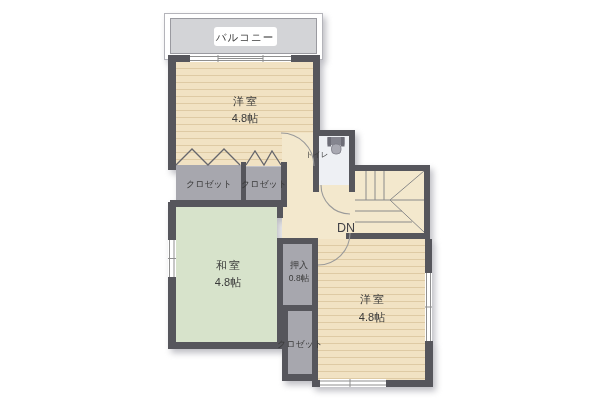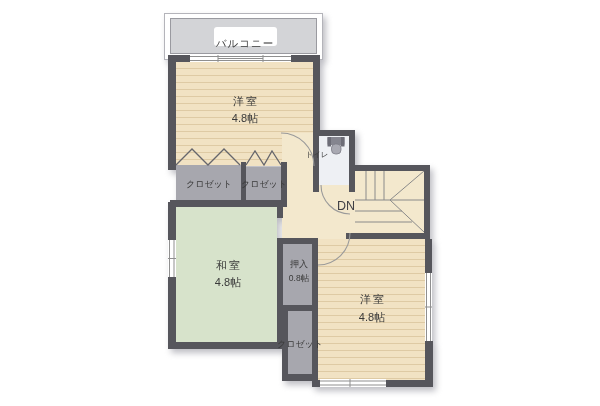--- a/index.html
+++ b/index.html
@@ -103,36 +103,36 @@
         <path d="M318 265 A32 32 0 0 0 350 233"></path>
       </g>
       <g>
         <rect x="327.5" y="137" width="17" height="8" rx="1" fill="#85858f"></rect>
         <rect x="327.5" y="137" width="3.5" height="9.5" fill="#6d6d77"></rect>
         <rect x="341" y="137" width="3.5" height="9.5" fill="#6d6d77"></rect>
         <rect x="331.5" y="144" width="9.5" height="10" rx="4" fill="#a9a9b2" stroke="#7c7c86" stroke-width="0.8"></rect>
       </g>
     </svg>
 
-    <div class="lbl room-lbl" style="left:245px;top:37px;font-size:10.5px;letter-spacing:1px;margin-top:6px;">バルコニー</div>
+    <div class="lbl room-lbl" style="left:245px;top:37px;font-size:10.5px;letter-spacing:1px;">バルコニー</div>
 
     <div class="lbl room-lbl" style="left:246px;top:101px;letter-spacing:2px;">洋室</div>
     <div class="lbl room-lbl" style="left:245px;top:118px;">4.8帖</div>
 
     <div class="lbl small-lbl" style="left:209px;top:184px;">クロゼット</div>
     <div class="lbl small-lbl" style="left:264px;top:184px;">クロゼット</div>
 
     <div class="lbl tiny-lbl" style="left:317px;top:155px;">トイレ</div>
 
-    <div class="lbl dn-lbl" style="left:346px;top:206px;">DN</div>
+    <div class="lbl dn-lbl" style="left:346px;top:228px;">DN</div>
 
     <div class="lbl room-lbl" style="left:229px;top:265px;letter-spacing:2px;">和室</div>
     <div class="lbl room-lbl" style="left:228px;top:282px;">4.8帖</div>
 
-    <div class="lbl small-lbl" style="left:299px;top:265px;font-family:Liberation Mono, monospace;">押入</div>
+    <div class="lbl small-lbl" style="left:299px;top:265px;">押入</div>
     <div class="lbl" style="left:299px;top:278px;font-size:8.5px;">0.8帖</div>
 
     <div class="lbl small-lbl" style="left:300px;top:344px;">クロゼット</div>
 
     <div class="lbl room-lbl" style="left:373px;top:299px;letter-spacing:2px;">洋室</div>
     <div class="lbl room-lbl" style="left:372px;top:317px;">4.8帖</div>
 
   </div>
 </div>
 

